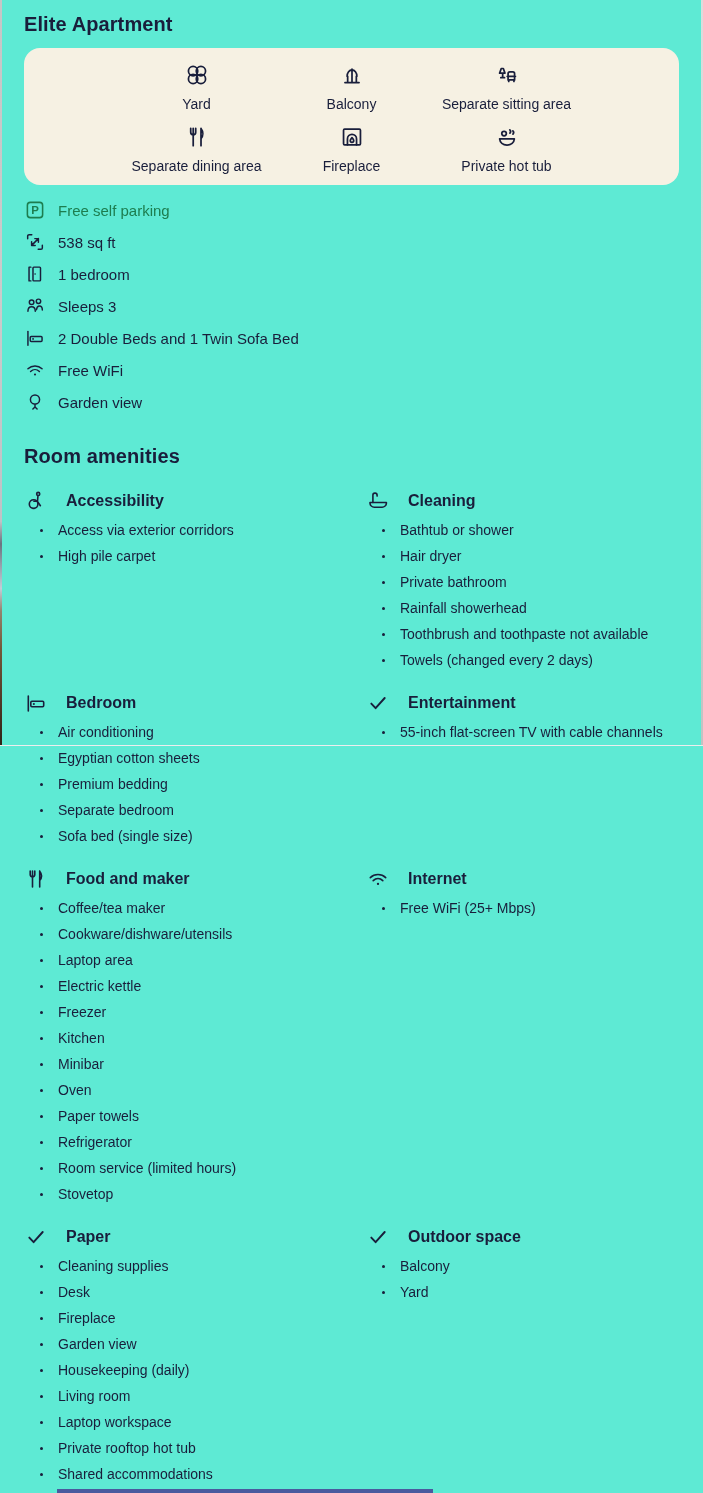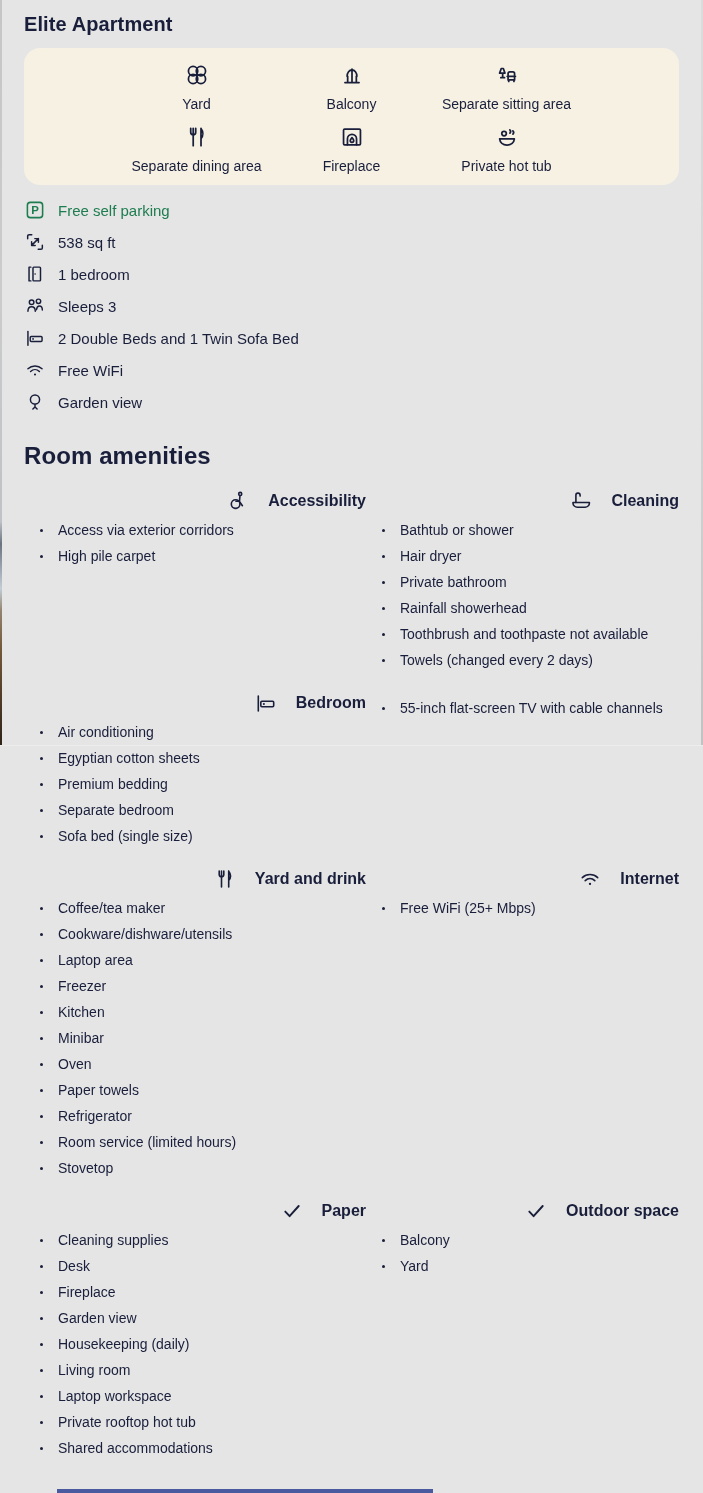--- a/index.html
+++ b/index.html
@@ -1,51 +1,51 @@
 <!DOCTYPE html>
 <html><head>
 <meta charset="utf-8">
 <style>
   html,body{margin:0;padding:0;background:#fff;}
   body{width:703px;}
   .page{
     position:relative;width:703px;height:1493px;box-sizing:border-box;
-    padding:12px 24px 0;background:#e5e5e5;overflow:hidden;
+    padding:12px 24px 0;background:#5eead4;overflow:hidden;
     font-family:"Liberation Sans",sans-serif;color:#191e3b;
   }
   
   .edge{position:absolute;top:0;width:2px;height:745px;pointer-events:none;}
   .edge-left{left:0;background:linear-gradient(#c6c6c6 0%,#cbcbcb 40%,#bfc2c6 70%,#6a7480 73%,#97a2ad 76%,#c2cdd6 79%,#93836f 82%,#74593a 87%,#503a28 94%,#2f2418 100%);}
   .edge-right{right:0;background:linear-gradient(#dcdcdc,#d2d2d2 60%,#c2c2c2);}
   .bg-boundary{position:absolute;left:0;top:745px;width:703px;height:1px;background:#ededed;pointer-events:none;}
   .bottom-strip{position:absolute;left:57px;bottom:0;width:376px;height:4px;background:#4a5a9e;pointer-events:none;}
 
   h1{margin:0;font-size:20px;line-height:24px;font-weight:700;letter-spacing:.1px;}
-  h2{margin:26px 0 4px;font-size:24px;line-height:24px;font-weight:700;letter-spacing:.1px;}
+  h2{margin:26px 0 4px;font-size:20px;line-height:24px;font-weight:700;letter-spacing:.1px;}
   h3{margin:0;font-size:16px;line-height:24px;font-weight:700;}
 
   
   .featured{
     margin-top:12px;background:#f6f1e3;border-radius:16px;
     padding:14px 0 9px;display:grid;grid-template-columns:repeat(3,155px);
     justify-content:center;row-gap:10px;
   }
   .fcell{display:flex;flex-direction:column;align-items:center;gap:7px;height:52px;}
   .fcell .icon svg{width:26px;height:26px;display:block;}
   .flabel{font-size:14px;line-height:18px;white-space:nowrap;}
 
   
   .facts{list-style:none;margin:9px 0 0;padding:0;}
   .fact{display:flex;align-items:center;gap:12px;height:32px;font-size:15px;}
   .fact .icon svg{width:22px;height:22px;display:block;}
   .fact.accent{color:#1d7d4f;}
 
   
   .amenities{margin-top:21px;display:grid;grid-template-columns:342px 1fr;row-gap:18px;align-items:start;}
-  .cat-head{display:flex;align-items:center;gap:18px;height:24px;justify-content:flex-end;}
+  .cat-head{display:flex;align-items:center;gap:18px;height:24px;}
   .cat-head .icon svg{width:24px;height:24px;display:block;}
   .items{list-style:none;margin:4px 0 0;padding:0;}
   .item{display:flex;align-items:center;height:26px;font-size:14px;}
   .dot{width:3px;height:3px;border-radius:50%;background:#191e3b;margin-left:16px;flex:none;}
   .item-label{margin-left:15px;white-space:nowrap;}
 </style>
 </head>
 <body>
 
 <div class="page">
@@ -303,55 +303,67 @@
             </li>
 
             <li class="item">
               <span class="dot"></span>
               <span class="item-label">Sofa bed (single size)</span>
             </li>
           </ul>
       </section>
 
       <section class="category">
+        <header class="cat-head">
+          <span class="icon">
+            <svg viewBox="0 0 24 24" fill="none" stroke="currentColor" stroke-width="1.9" stroke-linecap="round" stroke-linejoin="round" aria-hidden="true">
+              <path d="M5.3 12.6l4.3 4.6L18.7 7"></path>
+            </svg>
+          </span>
+          <h3>Entertainment</h3>
+        </header>
         <ul class="items">
 
             <li class="item">
               <span class="dot"></span>
               <span class="item-label">55-inch flat-screen TV with cable channels</span>
             </li>
           </ul>
       </section>
 
       <section class="category">
         <header class="cat-head">
           <span class="icon">
             <svg viewBox="0 0 24 24" fill="none" stroke="currentColor" stroke-width="1.6" stroke-linecap="round" stroke-linejoin="round" aria-hidden="true">
               <path d="M6.2 4v3.6a2.3 2.3 0 0 0 4.6 0V4M8.5 4v16M15.7 4v16M15.7 4.2c2.2 2.8 2.2 6.6 0 9.3"></path>
             </svg>
           </span>
-          <h3>Yard and drink</h3>
+          <h3>Food and maker</h3>
         </header>
         <ul class="items">
 
             <li class="item">
               <span class="dot"></span>
               <span class="item-label">Coffee/tea maker</span>
             </li>
 
             <li class="item">
               <span class="dot"></span>
               <span class="item-label">Cookware/dishware/utensils</span>
             </li>
 
             <li class="item">
               <span class="dot"></span>
               <span class="item-label">Laptop area</span>
             </li>
 
+            <li class="item">
+              <span class="dot"></span>
+              <span class="item-label">Electric kettle</span>
+            </li>
 
             <li class="item">
               <span class="dot"></span>
               <span class="item-label">Freezer</span>
             </li>
 
             <li class="item">
               <span class="dot"></span>
               <span class="item-label">Kitchen</span>
             </li>

